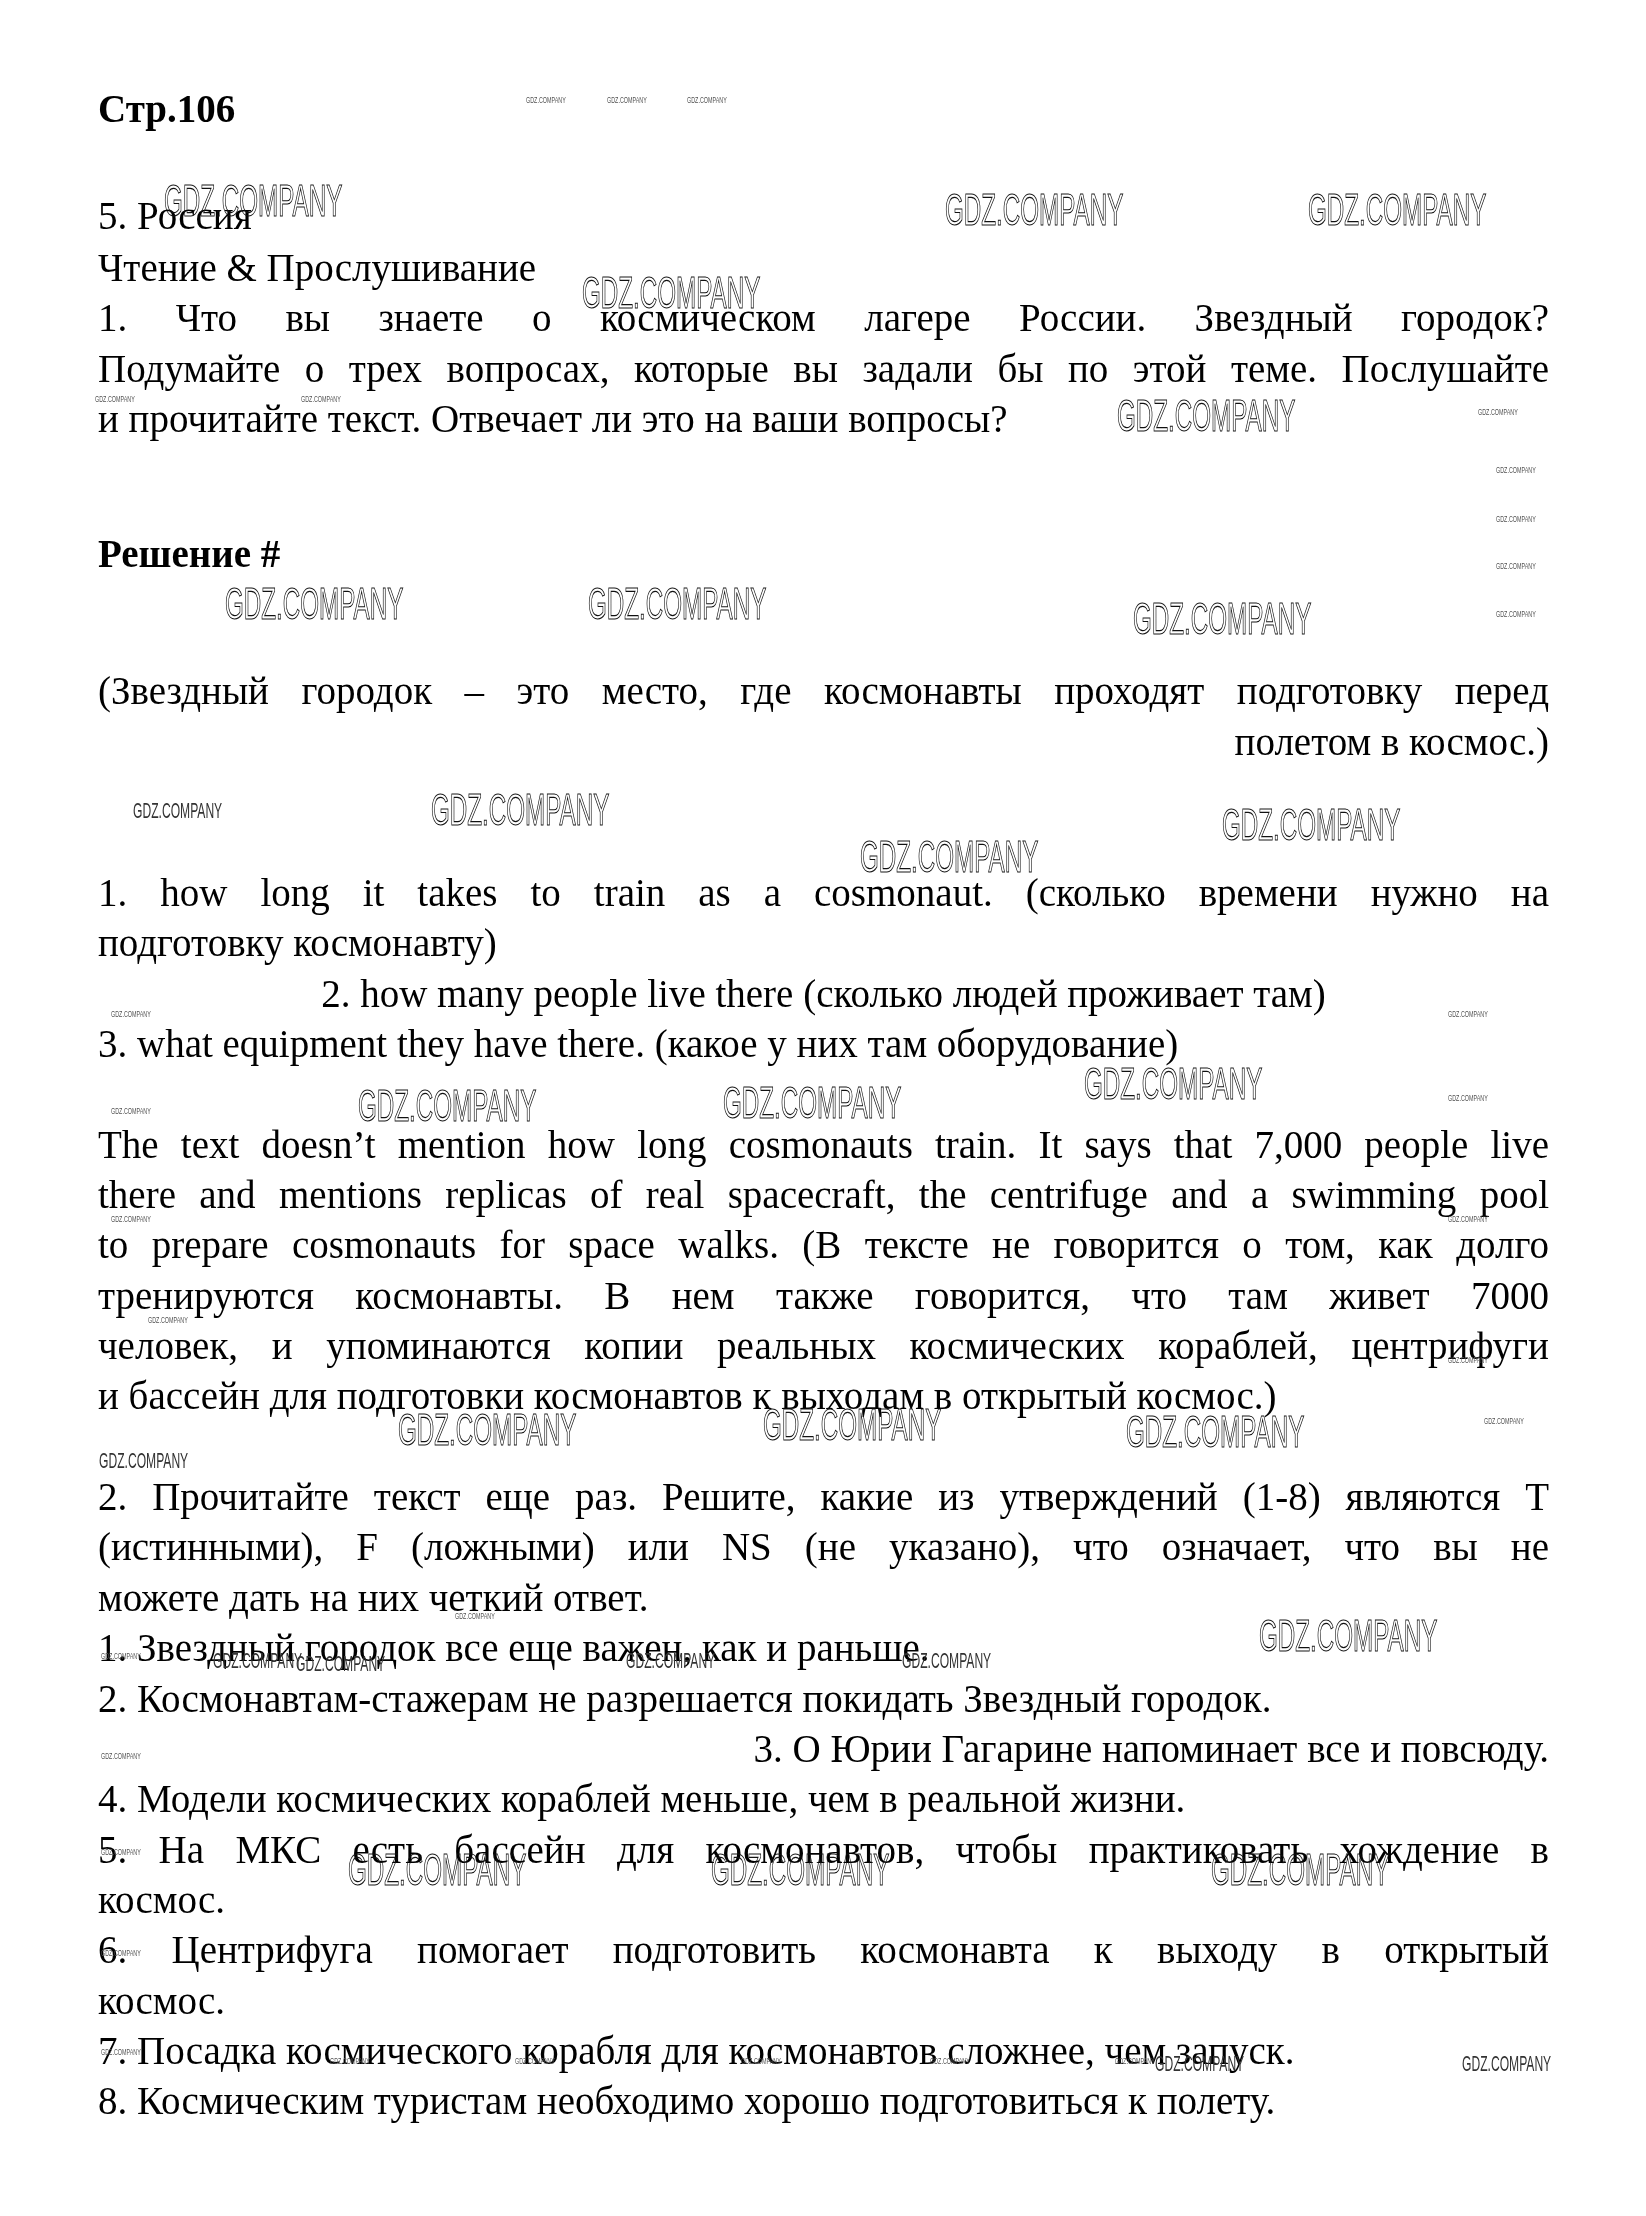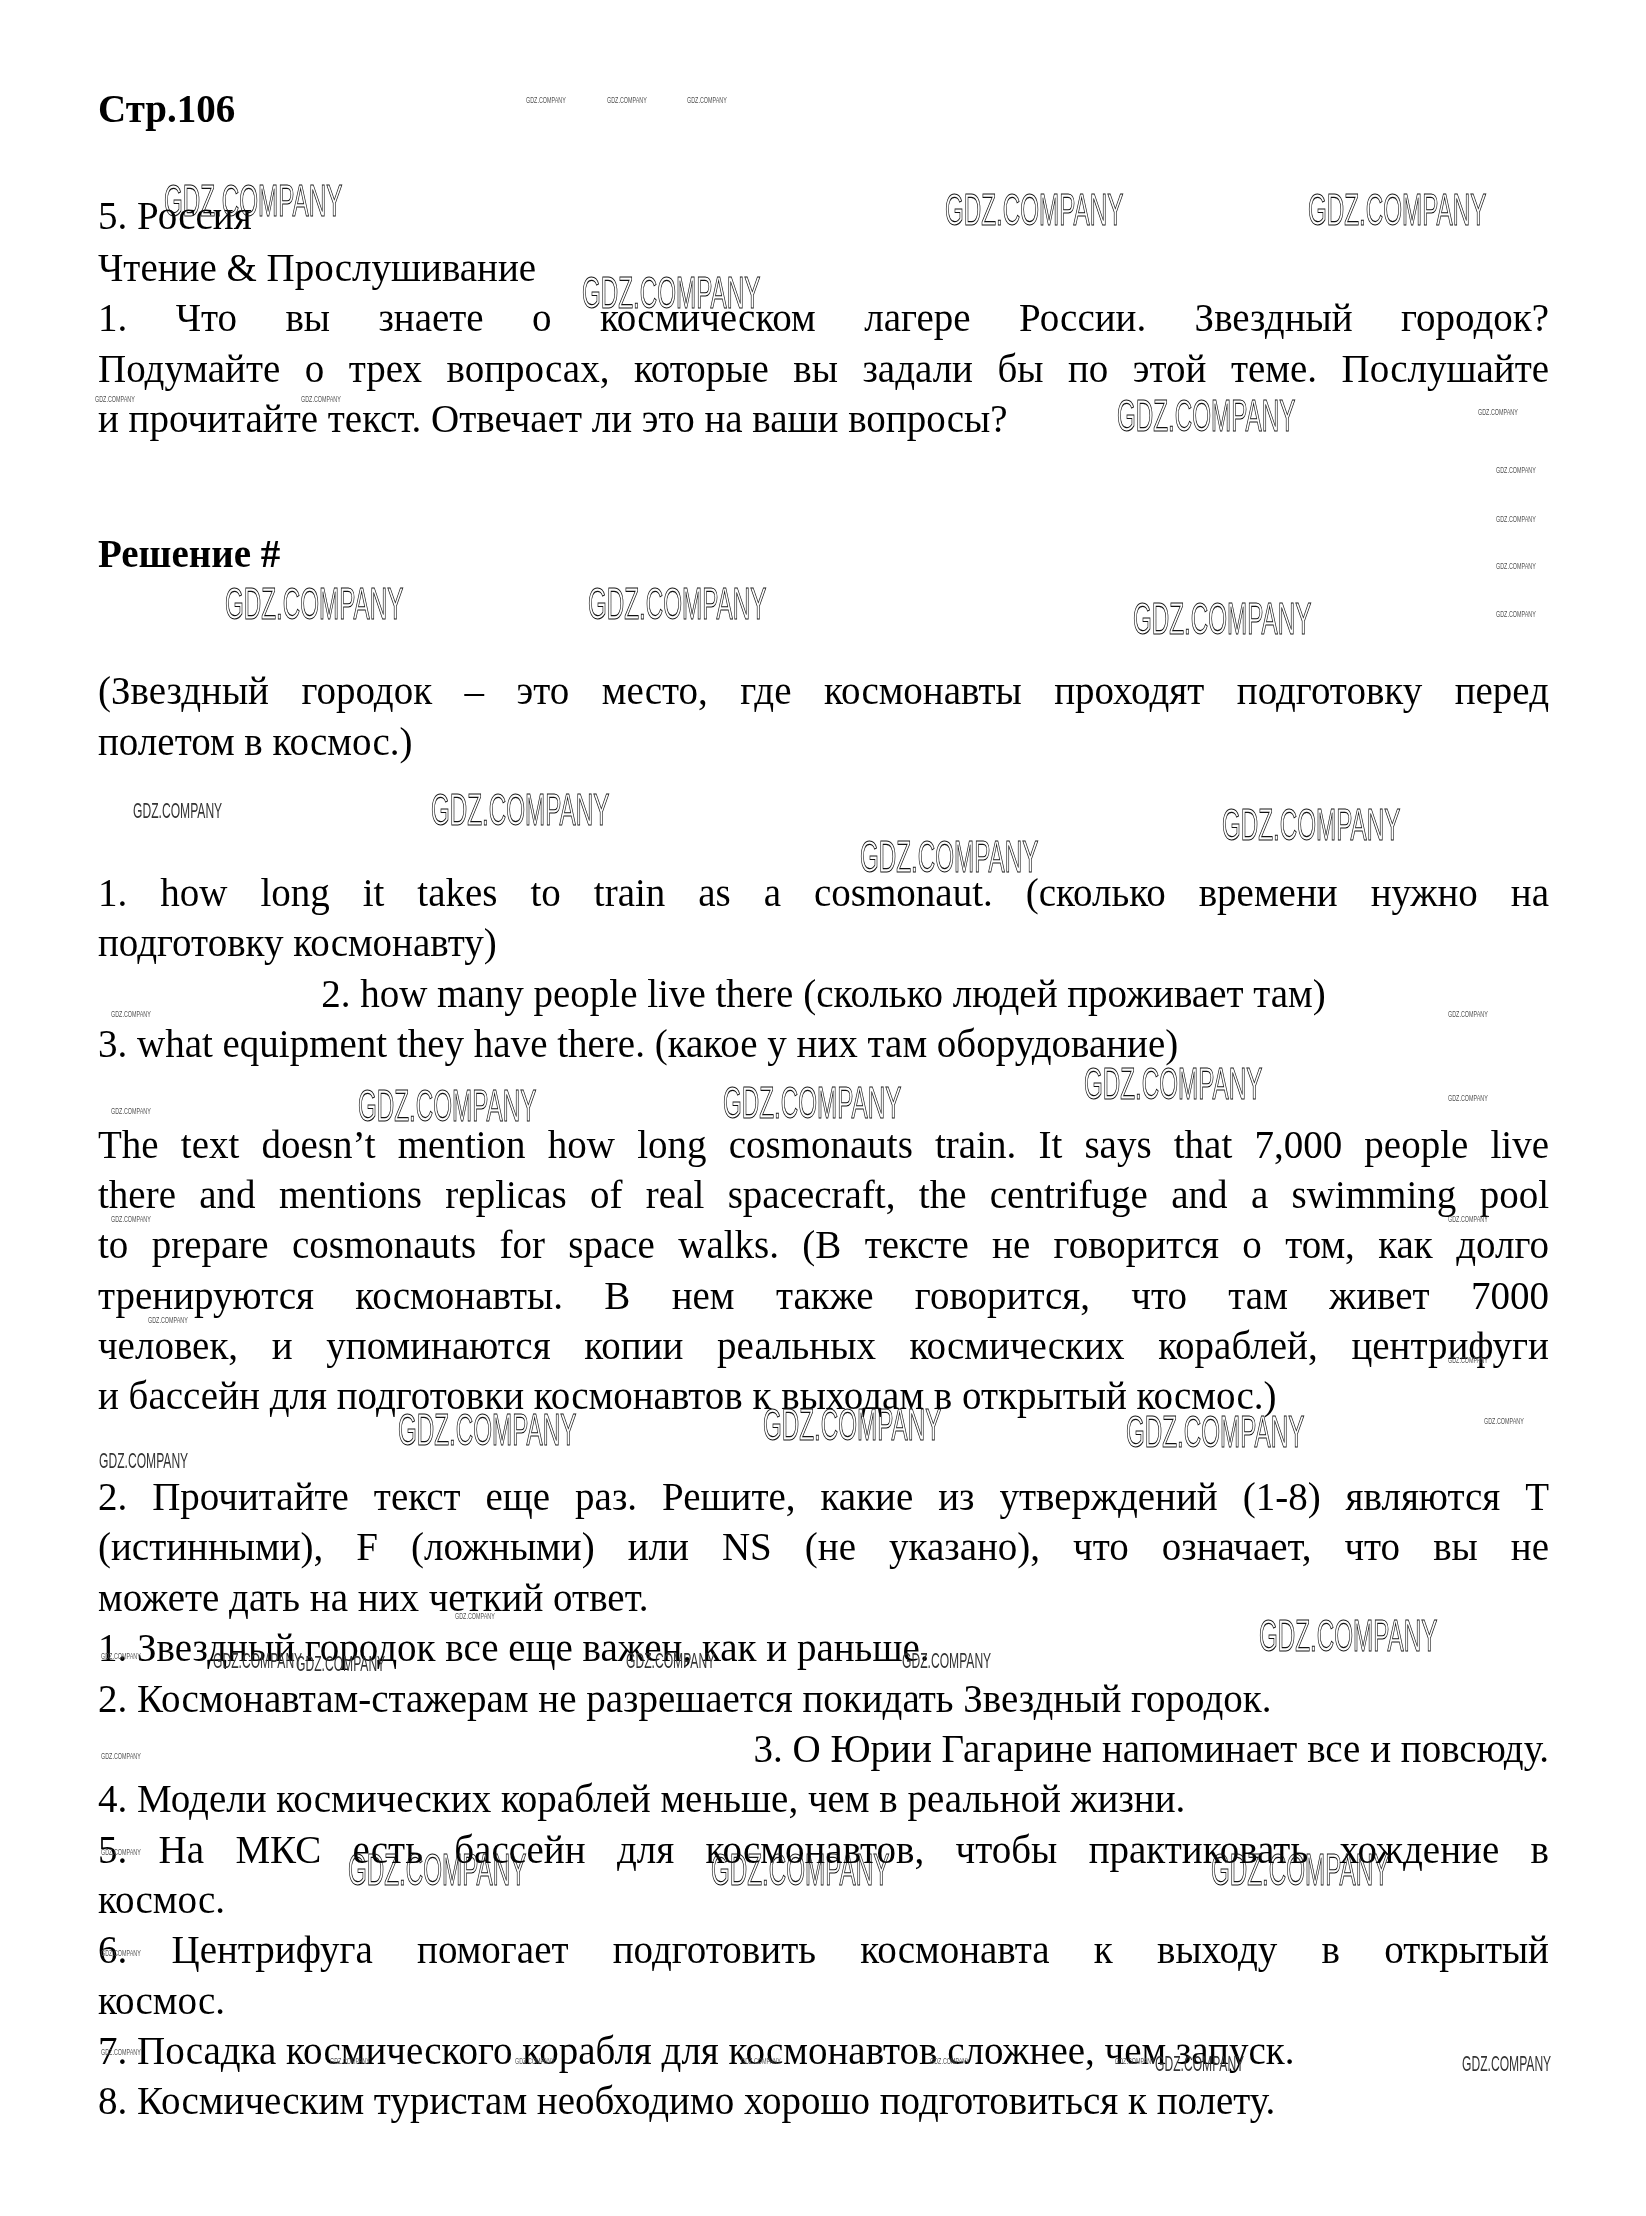--- a/index.html
+++ b/index.html
@@ -30,21 +30,21 @@
   <div class="ln b" style="top:87px;">Стр.106</div>
   <div class="ln" style="top:194px;">5. Россия</div>
   <div class="ln" style="top:246px;">Чтение &amp; Прослушивание</div>
 
   <div class="ln j" style="top:296px;">1. Что вы знаете о космическом лагере России. Звездный городок?</div>
   <div class="ln j" style="top:347px;">Подумайте о трех вопросах, которые вы задали бы по этой теме. Послушайте</div>
   <div class="ln" style="top:397px;">и прочитайте текст. Отвечает ли это на ваши вопросы?</div>
 
   <div class="ln b" style="top:532px;">Решение #</div>
   <div class="ln j" style="top:669px;">(Звездный городок – это место, где космонавты проходят подготовку перед</div>
-  <div class="ln" style="top:720px;">полетом в космос.)</div>
+  <div class="ln" style="top:720px;text-align:right;">полетом в космос.)</div>
 
   <div class="ln j" style="top:871px;">1. how long it takes to train as a cosmonaut. (сколько времени нужно на</div>
   <div class="ln" style="top:921px;">подготовку космонавту)</div>
   <div class="ln" style="top:972px;text-align:center;">2. how many people live there (сколько людей проживает там)</div>
   <div class="ln" style="top:1022px;">3. what equipment they have there. (какое у них там оборудование)</div>
 
   <div class="ln j" style="top:1123px;">The text doesn’t mention how long cosmonauts train. It says that 7,000 people live</div>
   <div class="ln j" style="top:1173px;">there and mentions replicas of real spacecraft, the centrifuge and a swimming pool</div>
   <div class="ln j" style="top:1223px;">to prepare cosmonauts for space walks. (В тексте не говорится о том, как долго</div>
   <div class="ln j" style="top:1274px;">тренируются космонавты. В нем также говорится, что там живет 7000</div>

